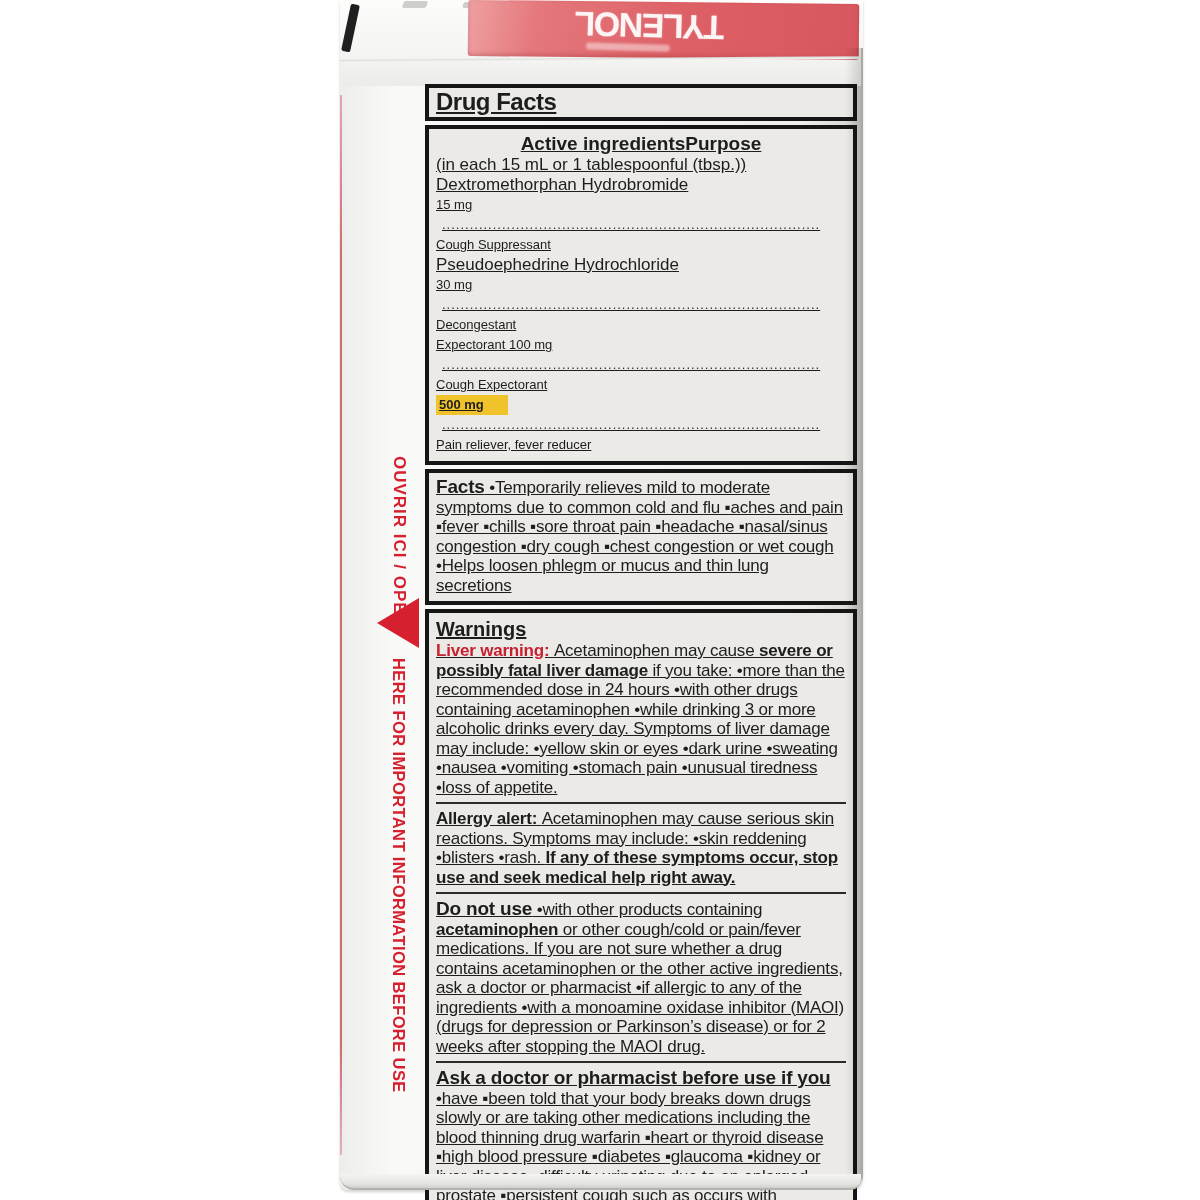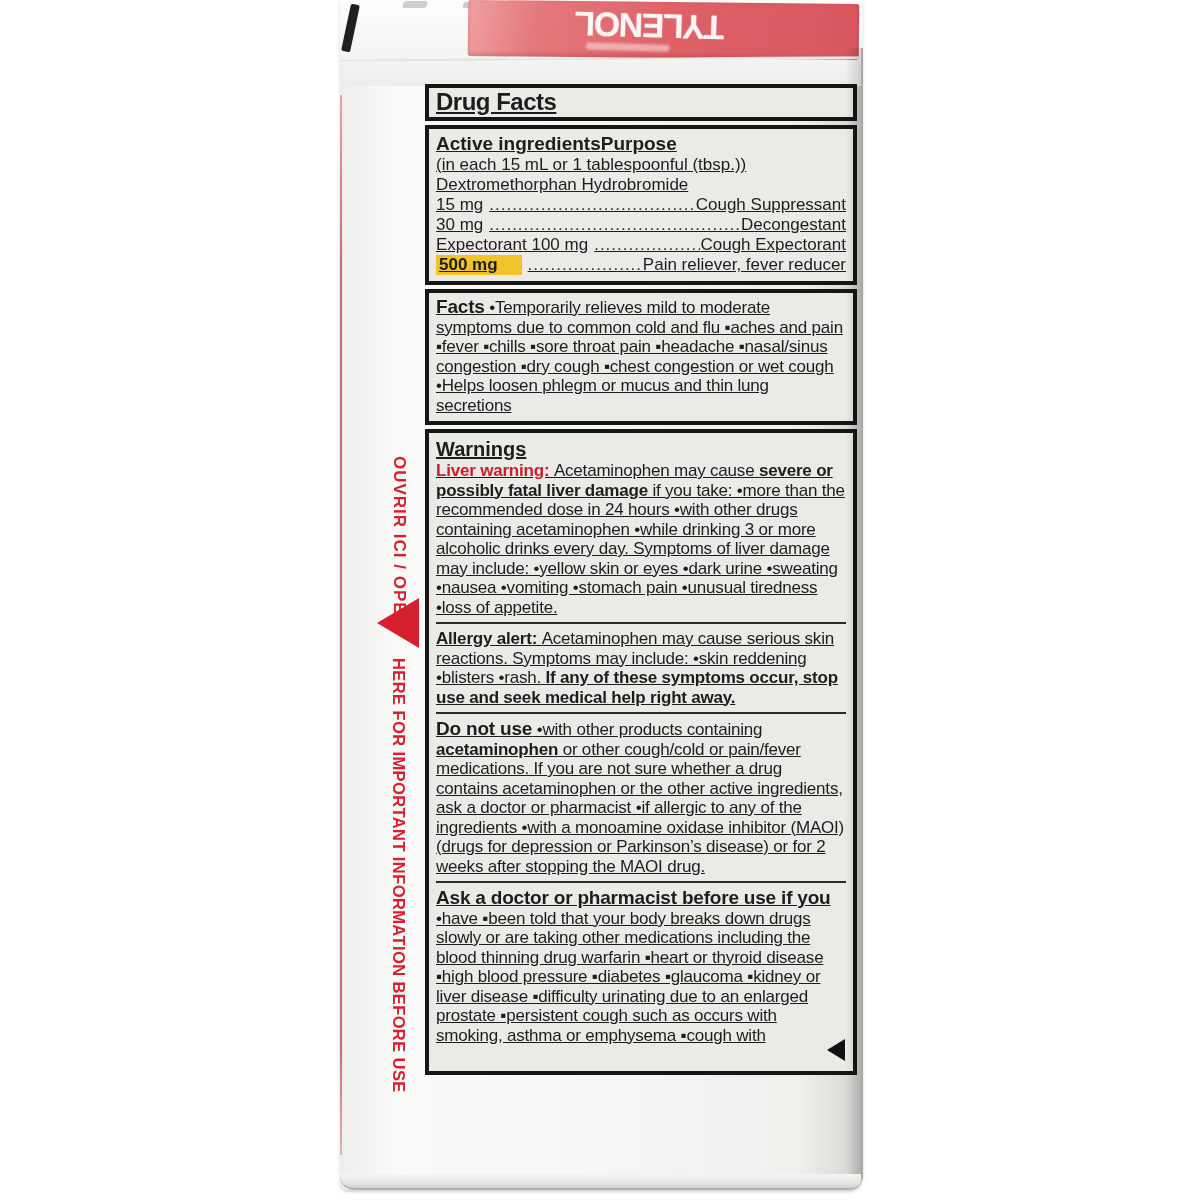--- a/index.html
+++ b/index.html
@@ -59,25 +59,25 @@
     border-top:25px solid transparent;border-bottom:25px solid transparent;
     border-right:42px solid var(--strip-red);}
 
   
   .drug-facts{position:absolute;left:85px;top:84px;width:432px;text-decoration:underline;}
   .df-box{border:4px solid #161616;background:var(--panel-bg);
     padding:4px 7px 6px;margin-bottom:4px;color:var(--ink);}
   .df-title{font-size:24px;font-weight:bold;letter-spacing:-.5px;
     line-height:26px;padding-top:1px;padding-bottom:2px;}
 
-  .ai-head{display:flex;justify-content:flex-start;font-weight:bold;
+  .ai-head{display:flex;justify-content:center;font-weight:bold;
     font-size:19px;line-height:22px;}
   .ai-sub{font-size:17px;line-height:20px;}
   .ai-line{font-size:17px;line-height:20px;}
-  .ai-row{display:flex;align-items:baseline;font-size:17px;line-height:20px;}
+  .ai-row{display:flex;align-items:baseline;font-size:13px;line-height:20px;flex-direction:column;}
   .ai-row .amt{white-space:nowrap;}
   .ai-row .dots{flex:1;overflow:hidden;white-space:nowrap;padding:0 6px;
     letter-spacing:1px;color:#2c2c2c;}
   .ai-row .purpose{white-space:nowrap;}
   .hl{background:var(--hl);padding:0 4px 0 3px;font-weight:bold;}
   .hl.amt-hl{padding-right:24px;}
 
   .para{font-size:17px;line-height:19.5px;letter-spacing:-.2px;}
   .seg-n{font-weight:normal;}
   .seg-b{font-weight:bold;}
@@ -125,20 +125,21 @@
         </div>
         <div class="ai-sub">(in each 15 mL or 1 tablespoonful (tbsp.))</div>
 
         <div class="ai-line">Dextromethorphan Hydrobromide</div>
         <div class="ai-row">
           <span class="amt">15 mg</span>
           <span class="dots">..................................................................................</span>
           <span class="purpose">Cough Suppressant</span>
         </div>
 
+        <div class="ai-line">Pseudoephedrine Hydrochloride</div>
         <div class="ai-row">
           <span class="amt">30 mg</span>
           <span class="dots">..................................................................................</span>
           <span class="purpose">Decongestant</span>
         </div>
 
         <div class="ai-row">
           <span class="amt">Expectorant 100 mg</span>
           <span class="dots">..................................................................................</span>
           <span class="purpose">Cough Expectorant</span>

